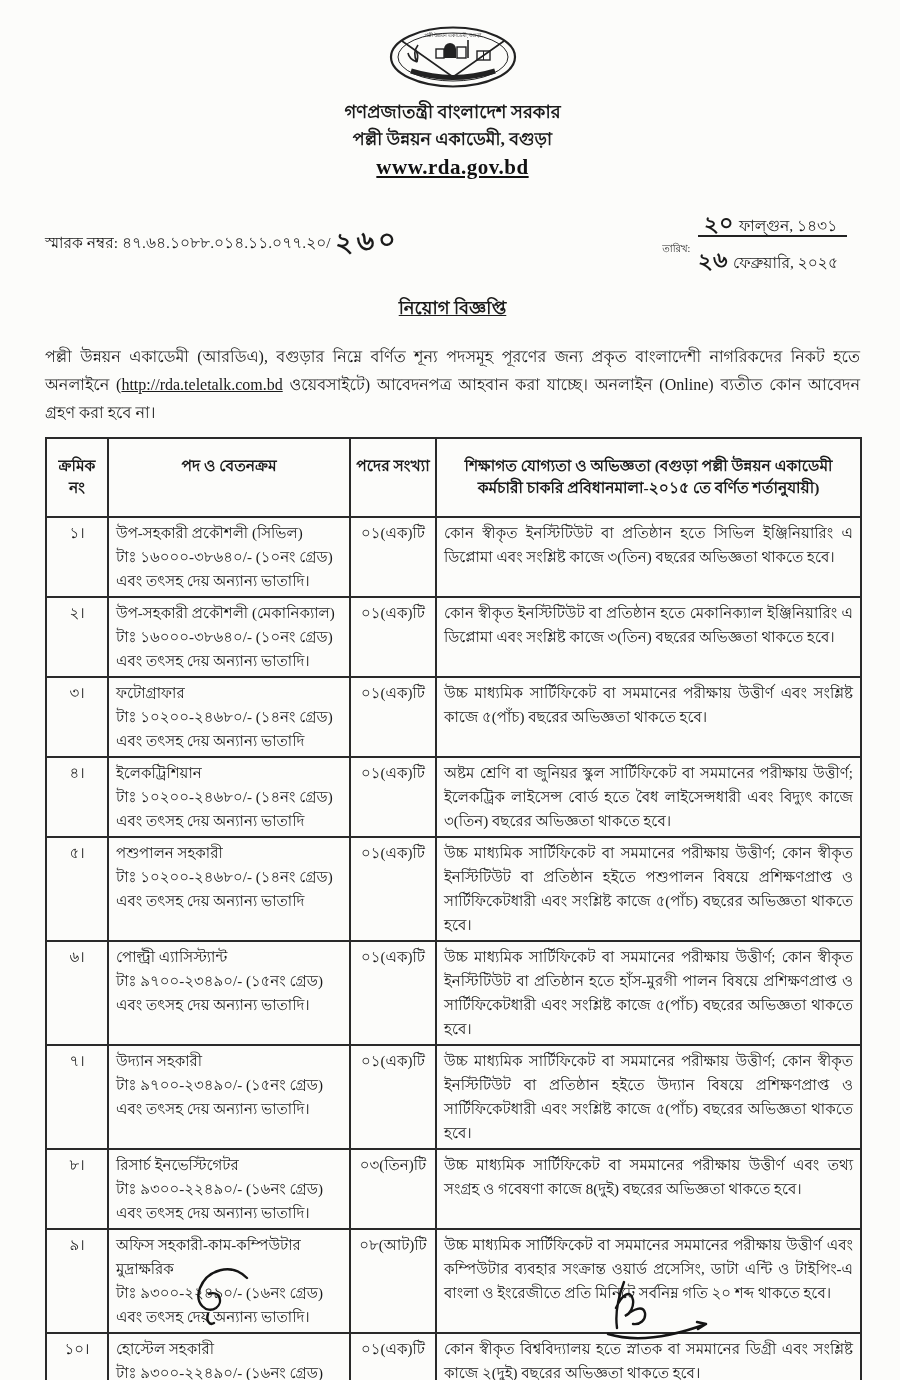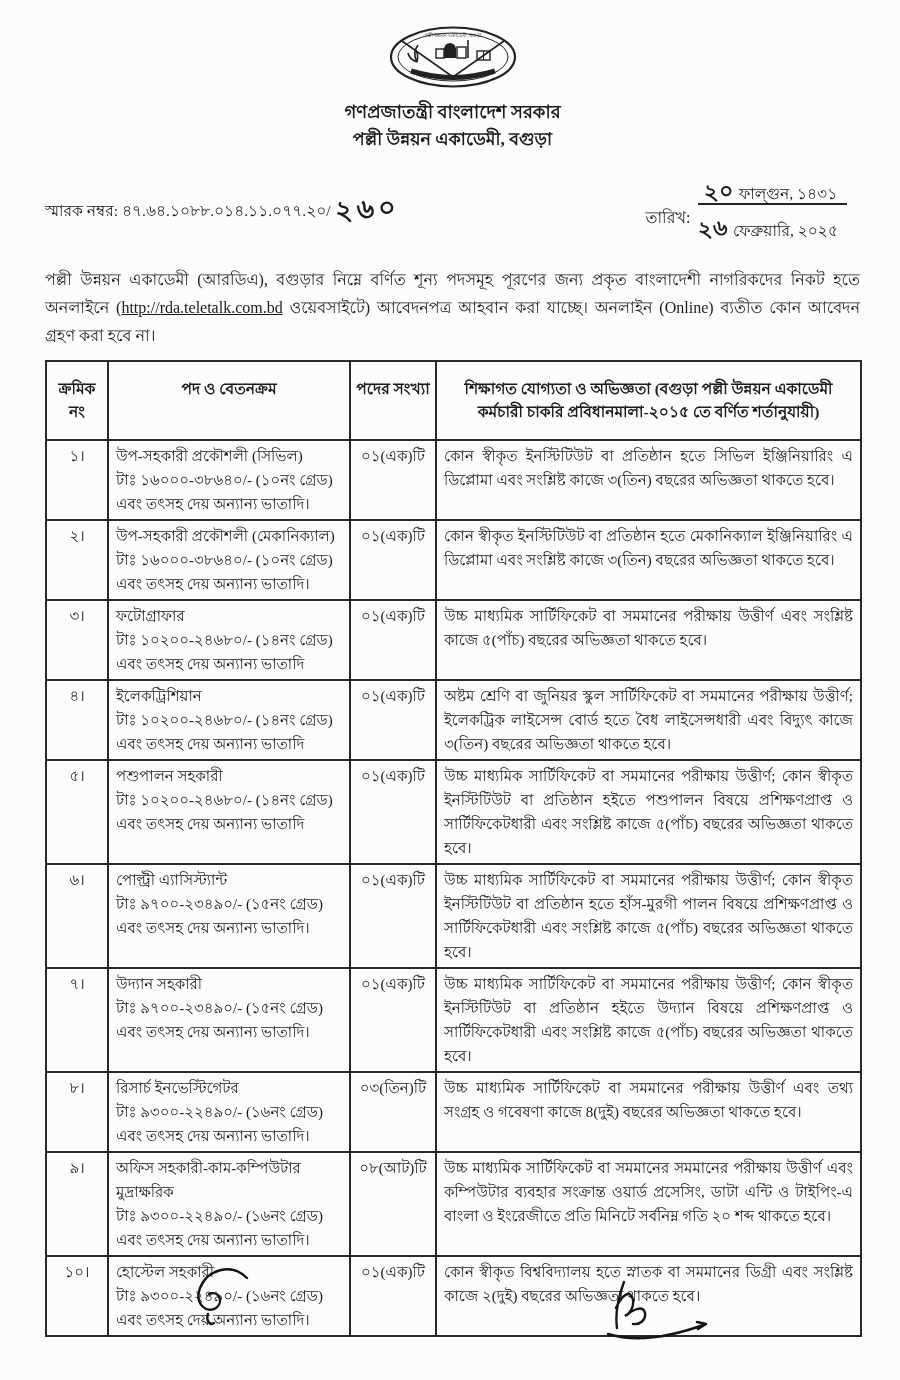--- a/index.html
+++ b/index.html
@@ -17,21 +17,21 @@
   .hdr-line1 { font-size: 18px; font-weight: bold; }
   .hdr-line2, .hdr-line3 { font-size: 17.5px; font-weight: bold; }
   .website { font-size: 21px; font-weight: bold; text-decoration: underline; color: #111; letter-spacing: .5px; font-family: "Liberation Serif", serif; }
 
   
   .memo-row { display: flex; justify-content: space-between; align-items: flex-start; margin-top: 22px; }
   .memo-left { font-size: 15.5px; padding-top: 12px; white-space: nowrap; }
   .hw { display: inline-block; font-weight: bold; font-size: 27px; letter-spacing: 4px; transform: rotate(-4deg) translateY(2px); font-family: "DejaVu Sans", sans-serif; }
   .hw-small { display: inline-block; font-weight: bold; font-size: 22px; transform: rotate(-5deg); letter-spacing: 1px; font-family: "DejaVu Sans", sans-serif; }
   .date-block { display: flex; align-items: center; gap: 8px; margin-right: 12px; }
-  .date-label { font-size: 16px; padding-top: 14px; }
+  .date-label { font-size: 10px; padding-top: 14px; }
   .date-frac { display: inline-block; text-align: left; }
   .date-top { border-bottom: 2px solid #222; padding: 0 10px 1px 6px; font-size: 15.5px; white-space: nowrap; }
   .date-bottom { padding: 1px 10px 0 0; font-size: 15.5px; white-space: nowrap; }
 
   
   .notice-title { text-align: center; font-size: 18px; font-weight: bold; text-decoration: underline; margin-top: 14px; }
   .intro { font-size: 16px; text-align: justify; line-height: 1.75; margin-top: 18px; }
   .intro .link { text-decoration: underline; }
 
   
@@ -71,20 +71,21 @@
           <line x1="79" y1="14" x2="79" y2="32" stroke="#222" stroke-width="1.6"></line>
           <path d="M28,36 q-5,-9 1,-17 M28,36 q-8,-3 -9,-9 M28,36 q2,-8 -2,-13" fill="none" stroke="#222" stroke-width="1.6"></path>
           <rect x="88" y="25" width="13" height="9" fill="none" stroke="#222" stroke-width="1.4"></rect>
           <line x1="94.5" y1="25" x2="94.5" y2="34" stroke="#222" stroke-width="1"></line>
           <path d="M22,45 q42,13 84,0" fill="none" stroke="#222" stroke-width="5"></path>
           <text x="64" y="11" font-size="5" text-anchor="middle" fill="#222">পল্লী উন্নয়ন একাডেমী, বগুড়া</text>
         </svg>
       </div>
       <div class="hdr-line1">গণপ্রজাতন্ত্রী বাংলাদেশ সরকার</div>
       <div class="hdr-line3">পল্লী উন্নয়ন একাডেমী, বগুড়া</div>
+      <div class="website">www.rda.gov.bd</div>
     </div>
 
     <div class="memo-row">
       <div class="memo-left">
         <span>স্মারক নম্বর: ৪৭.৬৪.১০৮৮.০১৪.১১.০৭৭.২০/</span>
         <span class="hw">২৬০</span>
       </div>
       <div class="date-block">
         <span class="date-label">তারিখ:</span>
         <span class="date-frac">
@@ -93,20 +94,21 @@
             <span>ফাল্গুন, ১৪৩১</span>
           </span><br>
           <span class="date-bottom">
             <span class="hw-small">২৬</span>
             <span>ফেব্রুয়ারি, ২০২৫</span>
           </span>
         </span>
       </div>
     </div>
 
+    <div class="notice-title">নিয়োগ বিজ্ঞপ্তি</div>
     <div class="intro">
       <span>পল্লী উন্নয়ন একাডেমী (আরডিএ), বগুড়ার নিম্নে বর্ণিত শূন্য পদসমূহ পূরণের জন্য প্রকৃত বাংলাদেশী নাগরিকদের নিকট হতে অনলাইনে (</span><span class="link">http://rda.teletalk.com.bd</span><span> ওয়েবসাইটে) আবেদনপত্র আহবান করা যাচ্ছে। অনলাইন (Online) ব্যতীত কোন আবেদন গ্রহণ করা হবে না।</span>
     </div>
 
     <table class="jobs">
       <colgroup>
           <col class="w-sl">
           <col class="w-post">
           <col class="w-count">
           <col class="w-qual">

